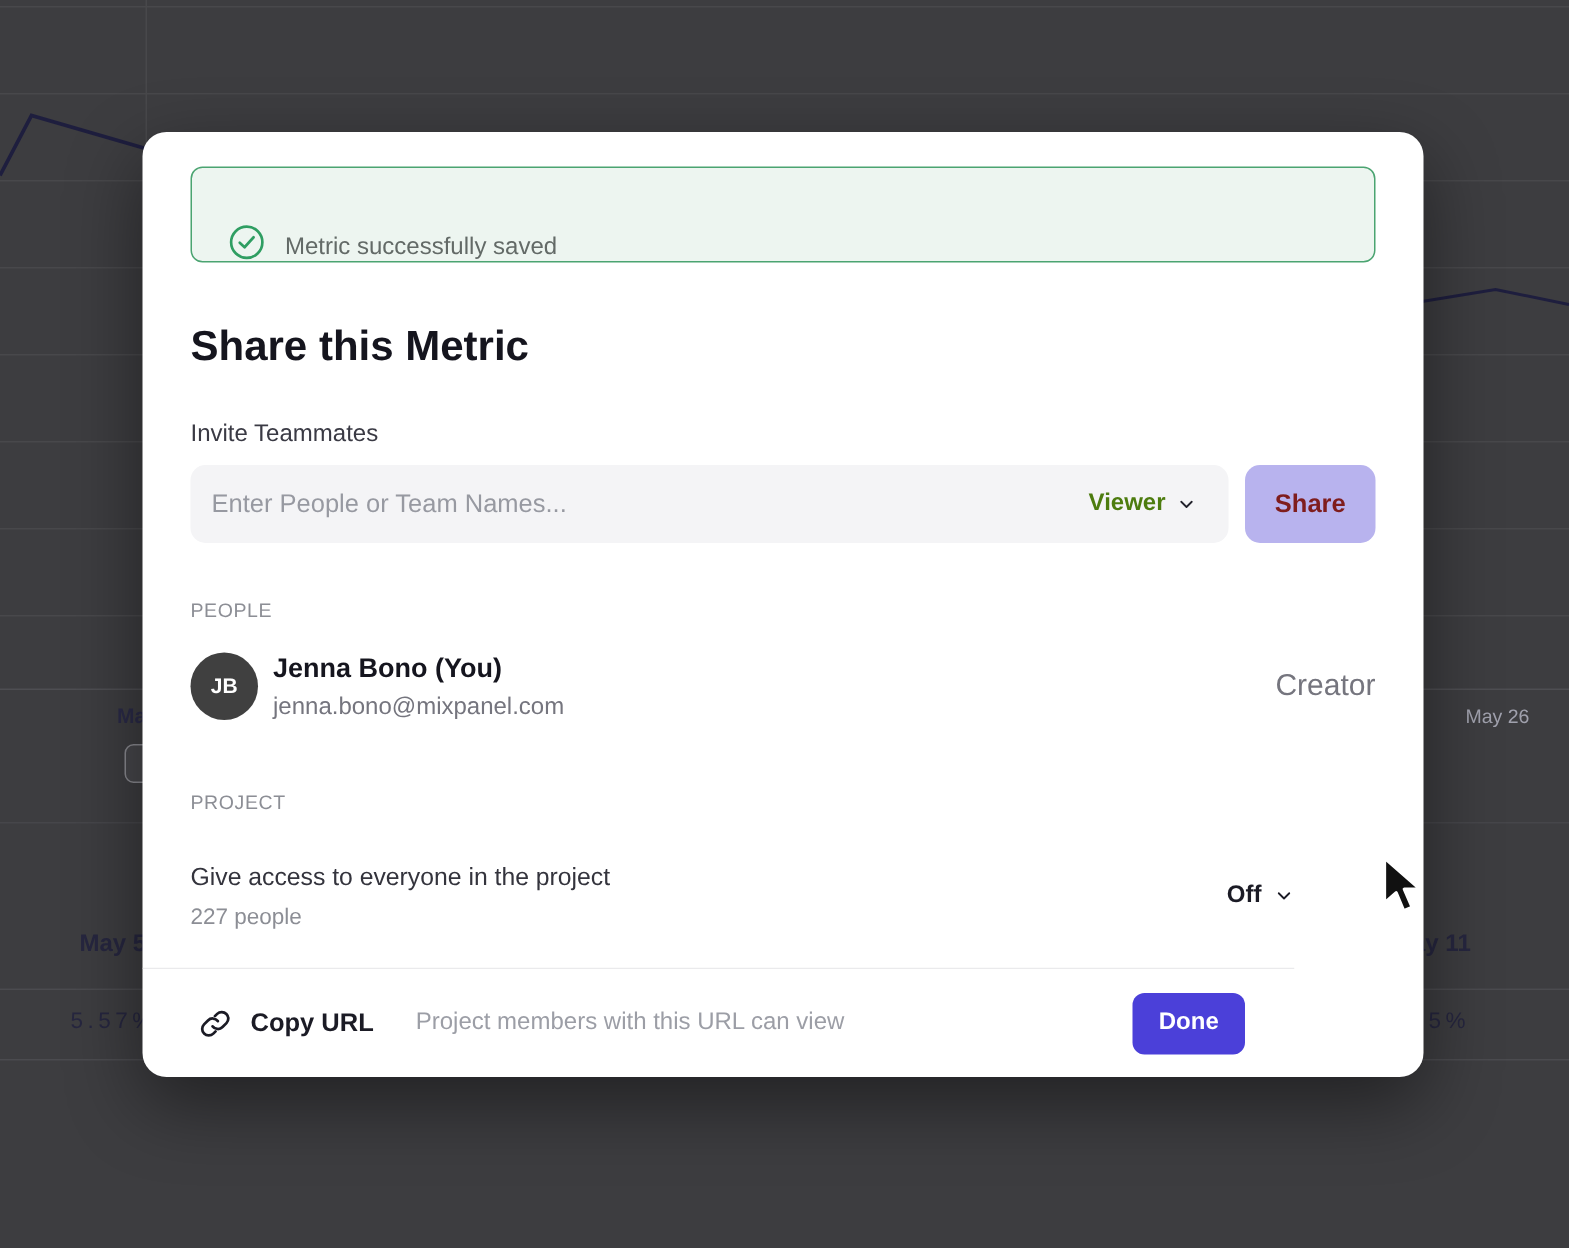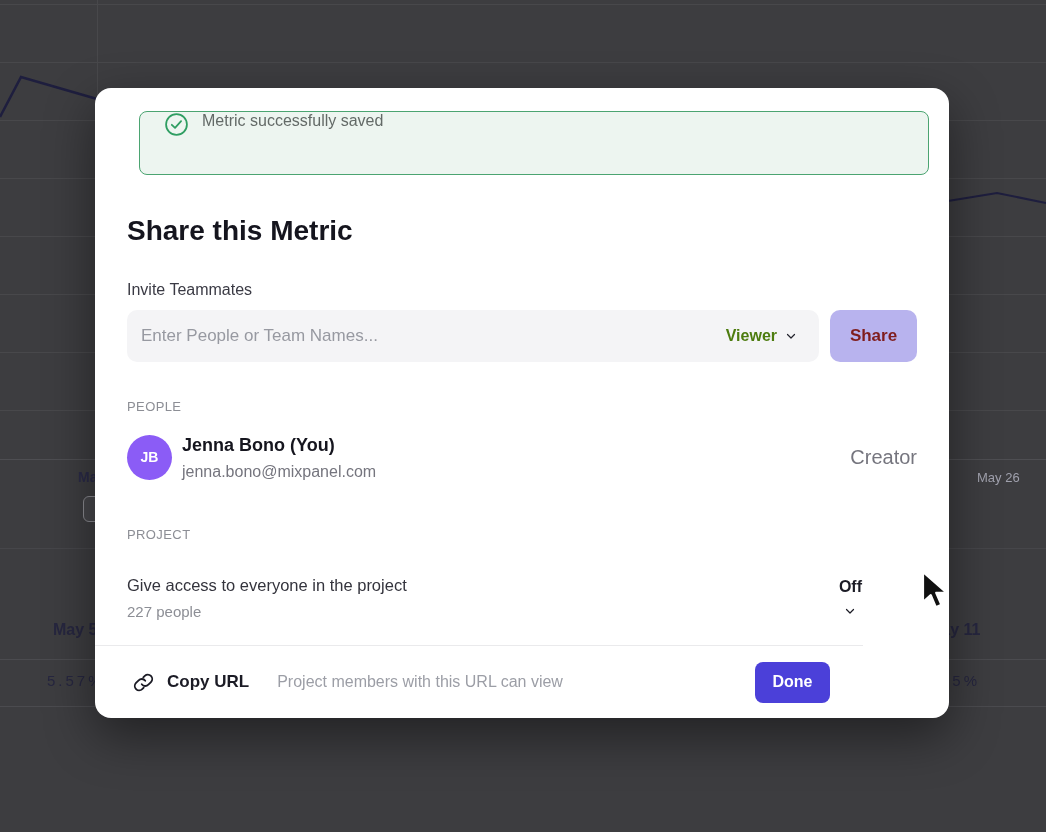--- a/index.html
+++ b/index.html
@@ -18,22 +18,22 @@
   .tbl-head.left { left:53px; }
   .tbl-head.right { left:928px; }
   .tbl-val { position:absolute; top:672px; font-size:15px; color:#26263f; letter-spacing:3px; white-space:nowrap; }
   .tbl-val.left { left:47px; }
   .tbl-val.right { left:941px; }
 
   
   .modal { position:absolute; left:95px; top:88px; width:854px; height:630px; background:#ffffff;
            border-radius:16px; box-shadow:0 18px 50px rgba(0,0,0,.45); }
 
-  .banner { position:absolute; left:44px; top:23px; width:790px; height:64px; background:#edf5f0;
-            border:1px solid #4ba471; border-radius:8px; display:flex; align-items:flex-start; padding:0 24px; gap:13px; }
+  .banner { position:absolute; left:32px; top:23px; width:790px; height:64px; background:#edf5f0;
+            border:1px solid #4ba471; border-radius:8px; display:flex; align-items:flex-end; padding:0 24px; gap:13px; }
   .banner-text { font-size:16px; color:#636a67; }
 
   .modal-title { position:absolute; left:32px; top:127px; font-size:28px; font-weight:700; color:#15151e; }
 
   .invite-label { position:absolute; left:32px; top:193px; font-size:16px; font-weight:500; color:#3a3a44; }
 
   .invite-input { position:absolute; left:32px; top:222px; width:692px; height:52px; background:#f4f4f6;
                   border-radius:10px; display:flex; align-items:center; padding:0 14px; }
   .invite-input input { flex:1; border:none; outline:none; background:transparent; font-family:Liberation Sans, sans-serif;
                         font-size:17px; color:#15803d; }
@@ -41,33 +41,33 @@
   .role-select { display:flex; align-items:center; gap:8px; font-size:16px; font-weight:600; color:#4d7c0f;
                  padding:6px 8px; cursor:pointer; white-space:nowrap; }
   .share-btn { position:absolute; left:735px; top:222px; width:87px; height:52px; background:#b8b3ee; color:#7f1d1d;
                border:none; border-radius:10px; font-family:"Liberation Sans",sans-serif; font-size:17px; font-weight:600; }
 
   .section-label { position:absolute; left:32px; font-size:13px; font-weight:500; letter-spacing:.4px; color:#8c8e95; }
   .section-people { top:311px; }
   .section-project { top:439px; }
 
   .person-row { position:absolute; left:32px; top:346px; width:790px; display:flex; align-items:center; }
-  .avatar { width:45px; height:45px; border-radius:50%; background:#8b5cf6; color:#ffffff; font-size:14px; font-weight:700;
+  .avatar { width:45px; height:45px; border-radius:50%; background:#404040; color:#ffffff; font-size:14px; font-weight:700;
             display:flex; align-items:center; justify-content:center; flex:0 0 45px; }
   .person-info { margin-left:10px; flex:1; }
   .person-name { font-size:18px; font-weight:700; color:#15151e; line-height:1.25; }
   .person-email { font-size:16px; color:#75757e; margin-top:6px; }
   .person-role { font-size:20px; color:#75757e; }
 
   .project-row { position:absolute; left:32px; top:487px; width:790px; display:flex; align-items:center; }
   .project-info { flex:1; }
   .project-title { font-size:16.5px; color:#34343d; line-height:1.25; }
   .project-sub { font-size:15px; color:#8c8e95; margin-top:7px; }
   .toggle-select { display:flex; align-items:center; gap:9px; font-size:16px; font-weight:600; color:#1b1b25;
-                   cursor:pointer; margin-right:55px; white-space:nowrap;flex-direction:column; }
+                   cursor:pointer; margin-right:55px; white-space:nowrap; }
 
   .modal-footer { position:absolute; left:0; bottom:0; width:768px; height:73px; border-top:1px solid #eaeaec;
                   display:flex; align-items:center; padding:0 33px 0 38px; border-radius:0 0 16px 16px; }
   .copy-url { display:flex; align-items:center; gap:13px; font-size:17px; font-weight:600; color:#1b1b25; cursor:pointer; }
   .footer-hint { font-size:16px; color:#9c9ea6; margin-left:28px; flex:1; }
   .done-btn { width:75px; height:41px; background:#4b40d9; color:#ffffff; border:none; border-radius:8px;
               font-family:"Liberation Sans",sans-serif; font-size:16px; font-weight:600; }
 
   .cursor { position:absolute; left:921px; top:570px; width:28px; height:42px; pointer-events:none; }
 </style>

